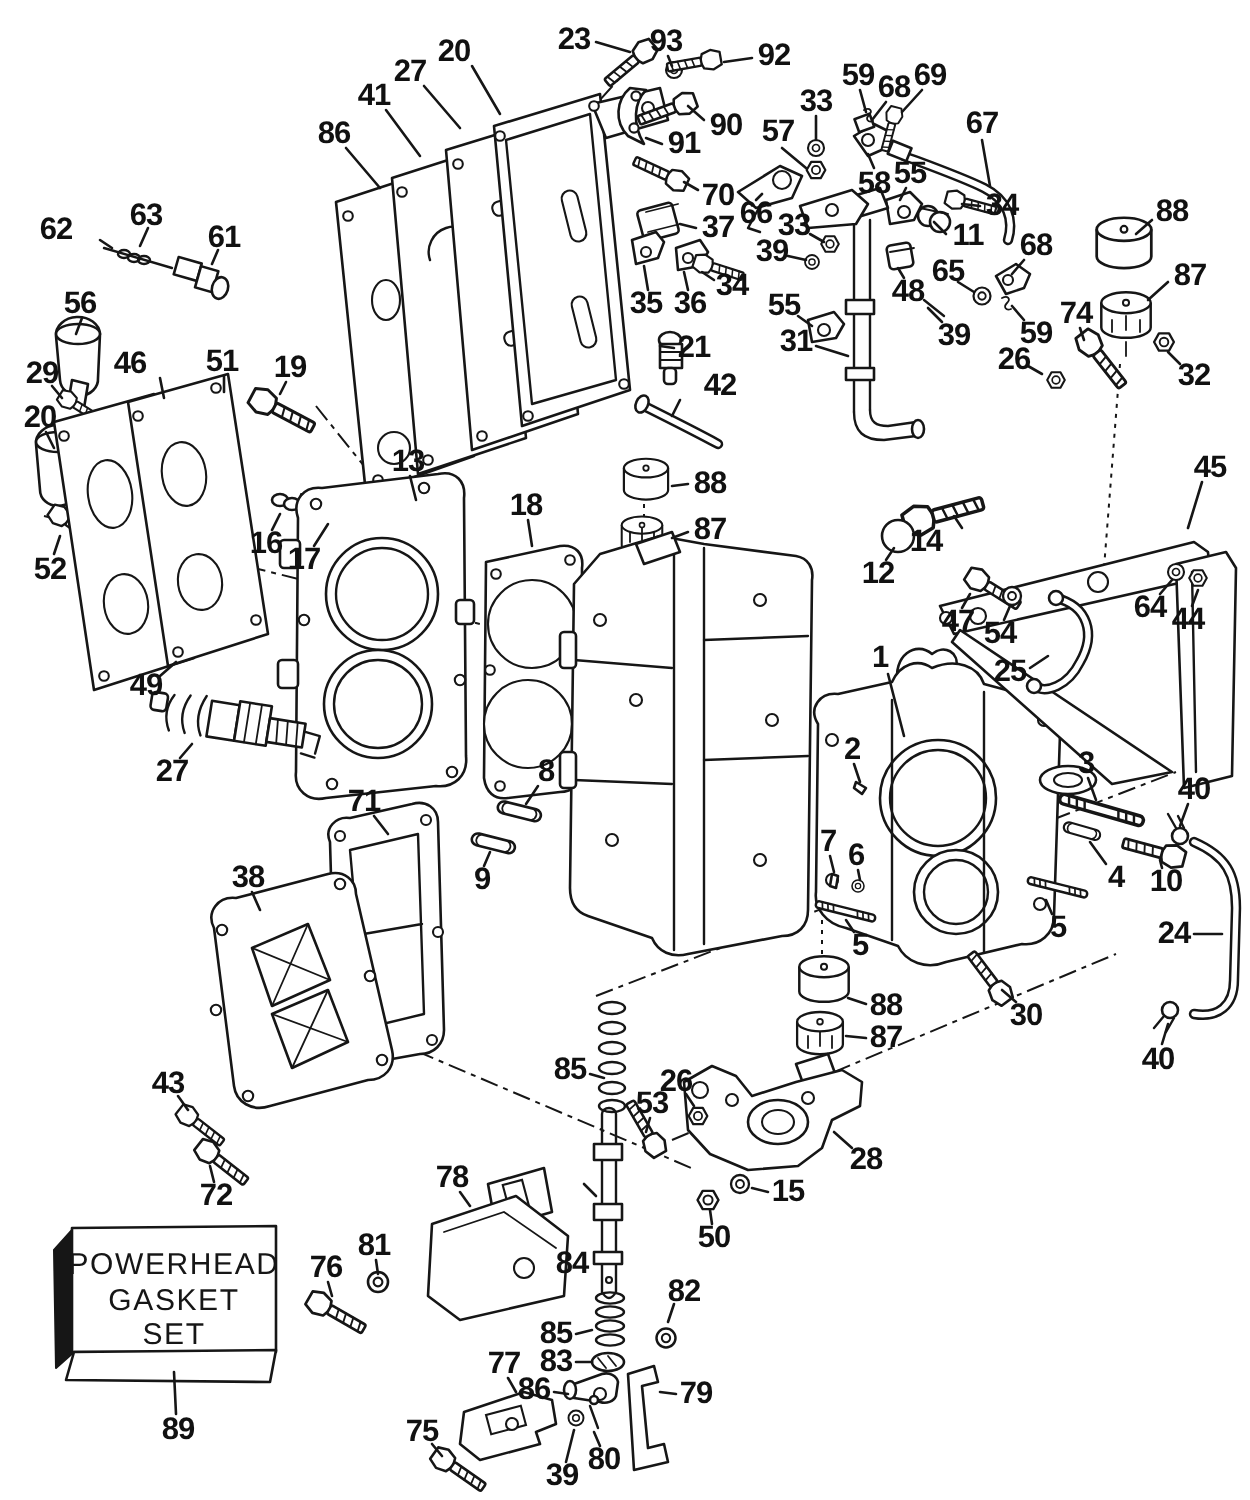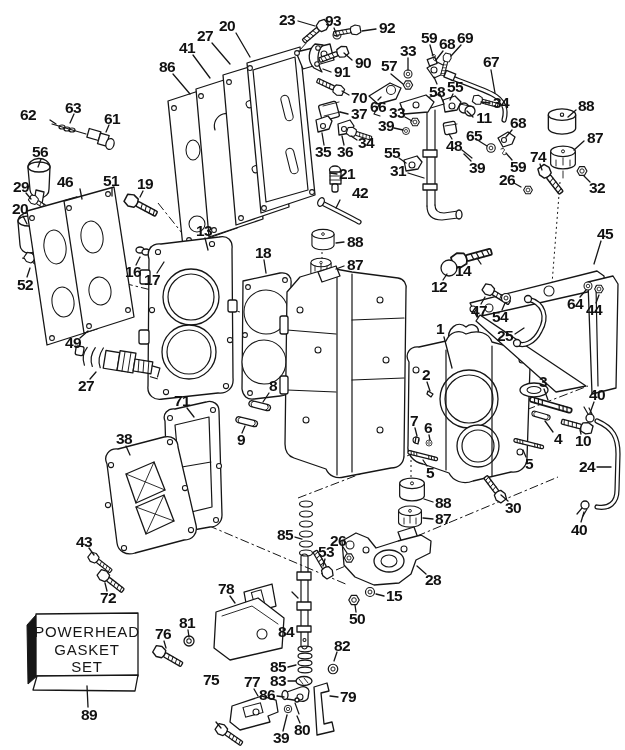--- a/index.html
+++ b/index.html
@@ -706,19 +706,19 @@
       <div class="callout" style="left: 108px; top: 598px;">72</div>
       <div class="callout" style="left: 226px; top: 589px;">78</div>
       <div class="callout" style="left: 286px; top: 588px; margin-top: 44px;">84</div>
       <div class="callout" style="left: 285px; top: 535px;">85</div>
       <div class="callout" style="left: 187px; top: 623px;">81</div>
       <div class="callout" style="left: 163px; top: 634px;">76</div>
       <div class="callout" style="left: 278px; top: 667px;">85</div>
       <div class="callout" style="left: 278px; top: 681px;">83</div>
       <div class="callout" style="left: 267px; top: 695px;">86</div>
       <div class="callout" style="left: 252px; top: 682px;">77</div>
-      <div class="callout" style="left: 211px; top: 680px;">75</div>
+      <div class="callout" style="left: 211px; top: 716px;">75</div>
       <div class="callout" style="left: 281px; top: 738px;">39</div>
       <div class="callout" style="left: 302px; top: 730px;">80</div>
       <div class="callout" style="left: 89px; top: 715px;">89</div>
       <div class="callout" style="left: 392px; top: 153px;">55</div>
     </div>
 </div>
 
 </body></html>

